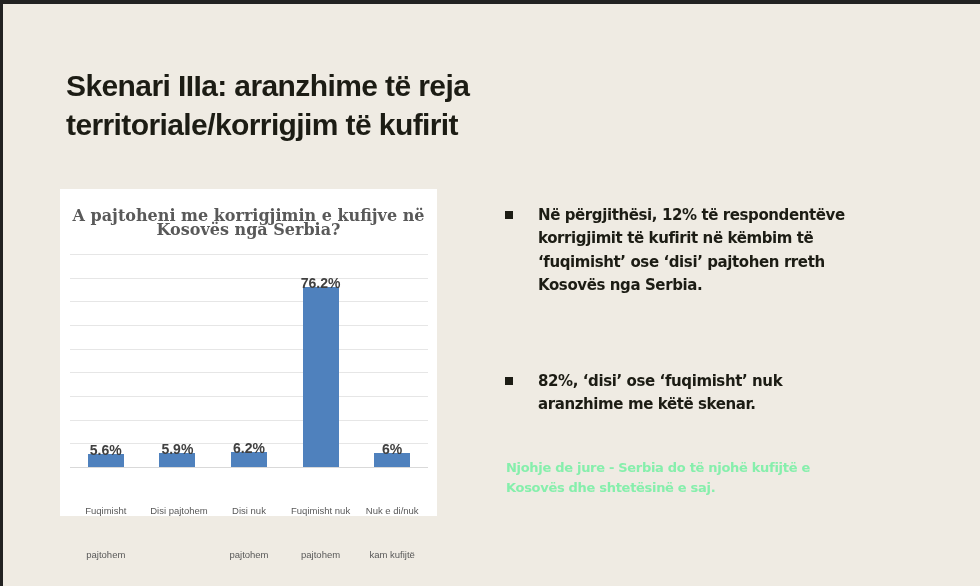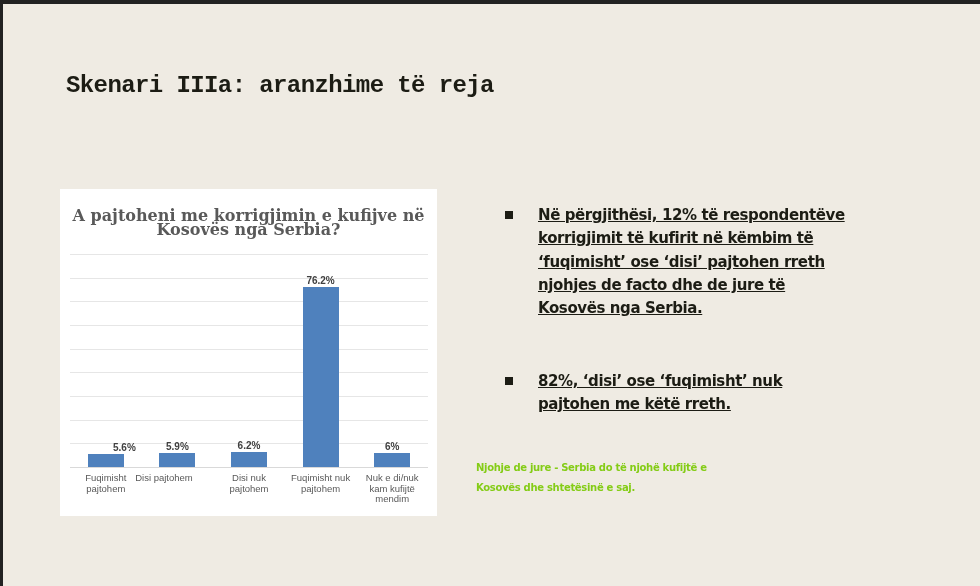--- a/index.html
+++ b/index.html
@@ -17,23 +17,23 @@
       position: absolute; left: 0; top: 0; width: 980px; height: 4px;
       background: #222222;
     }
     .leftbar {
       position: absolute; left: 0; top: 0; width: 3px; height: 586px;
       background: #222222;
     }
     .title {
       position: absolute; left: 66px; top: 66px;
       width: 560px;
-      font-family: Liberation Mono, monospace;
-      font-weight: bold;
-      font-size: 24px;
+      font-family: Liberation Sans, sans-serif;
+      font-weight: bold;
+      font-size: 30px;
       line-height: 39px;
       color: #1c1c14;
       letter-spacing: -0.6px;
     }
     .title span { display: block; }
 
     .chart-panel {
       position: absolute; left: 60px; top: 189px;
       width: 377px; height: 327px;
       background: #ffffff;
@@ -60,31 +60,31 @@
       position: absolute; left: 0; width: 358px; height: 1px;
       background: #d9d9d9;
     }
     .bar {
       position: absolute; width: 36px;
       background: #4f81bd;
     }
     .bar-label {
       position: absolute; width: 60px; text-align: center;
       font-family: "Liberation Sans", sans-serif;
-      font-size: 10px; font-weight: bold;
+      font-size: 14px; font-weight: bold;
       color: #404040;
     }
     .cat-label {
       position: absolute; width: 74px; text-align: center;
       font-family: "Liberation Sans", sans-serif;
       font-size: 9.5px;
       line-height: 10.5px;
       color: #595959;
     }
-    .cat-label span { display: block; }
+    .cat-label span { display: block; margin-top: 33px; }
 
     .bullets {
       position: absolute; left: 505px; top: 204px;
       width: 400px;
     }
     .bullet-item {
       position: absolute; left: 0; width: 400px;
     }
     .bullet-marker {
       position: absolute; left: 0; top: 7px;
@@ -94,78 +94,79 @@
     .bullet-text {
       position: absolute; left: 33px; top: 0;
       width: 360px;
       font-family: "DejaVu Sans", sans-serif;
       font-weight: bold;
       font-size: 15px;
       line-height: 23.3px;
       color: #1c1c14;
       letter-spacing: -0.4px;
     }
-    .bullet-text span { display: block; white-space: nowrap; text-decoration: underline; }
+    .bullet-text span { display: block; white-space: nowrap; }
     .note {
-      position: absolute; left: 476px; top: 458px;
+      position: absolute; left: 506px; top: 458px;
       width: 380px;
       font-family: "DejaVu Sans", sans-serif;
       font-weight: bold;
-      font-size: 10px;
+      font-size: 13px;
       line-height: 20px;
-      color: #84cc16;
+      color: #86efac;
       letter-spacing: -0.3px;
     }
     .note span { display: block; white-space: nowrap; }
   </style>
 </head>
 <body>
 
 <div class="topbar"></div>
 <div class="slide">
 </div>
 <div class="leftbar"></div>
 
 <div class="title">
   <span>Skenari IIIa: aranzhime të reja</span>
+  <span>territoriale/korrigjim të kufirit</span>
 </div>
 
 <div class="chart-panel">
   <div class="chart-title">
     <span>A pajtoheni me korrigjimin e kufijve në</span>
     <span>Kosovës nga Serbia?</span>
   </div>
   <div class="plot" id="plot">
       <div class="gridline" style="top: 189.333px;"></div>
       <div class="gridline" style="top: 165.667px;"></div>
       <div class="gridline" style="top: 142px;"></div>
       <div class="gridline" style="top: 118.333px;"></div>
       <div class="gridline" style="top: 94.6667px;"></div>
       <div class="gridline" style="top: 71px;"></div>
       <div class="gridline" style="top: 47.3333px;"></div>
       <div class="gridline" style="top: 23.6667px;"></div>
       <div class="gridline" style="top: 0px;"></div>
       <div class="baseline" style="top: 213px;"></div>
       <div class="bar" style="left: 17.8px; top: 199.747px; height: 13.2533px; background: rgb(79, 129, 189);"></div>
-      <div class="bar-label" style="left: 5.8px; top: 187.747px; text-align: right;">5.6%</div>
+      <div class="bar-label" style="left: 5.8px; top: 187.747px;">5.6%</div>
       <div class="bar" style="left: 89.4px; top: 199.037px; height: 13.9633px; background: rgb(79, 129, 189);"></div>
       <div class="bar-label" style="left: 77.4px; top: 187.037px;">5.9%</div>
       <div class="bar" style="left: 161px; top: 198.327px; height: 14.6733px; background: rgb(79, 129, 189);"></div>
       <div class="bar-label" style="left: 149px; top: 186.327px;">6.2%</div>
       <div class="bar" style="left: 232.6px; top: 32.66px; height: 180.34px; background: rgb(79, 129, 189);"></div>
       <div class="bar-label" style="left: 220.6px; top: 20.66px;">76.2%</div>
       <div class="bar" style="left: 304.2px; top: 198.8px; height: 14.2px; background: rgb(79, 129, 189);"></div>
       <div class="bar-label" style="left: 292.2px; top: 186.8px;">6%</div>
     </div>
   <div id="cat-labels">
       <div class="cat-label" style="left: 8.8px; top: 284px;">
         <span>Fuqimisht</span>
         <span>pajtohem</span>
       </div>
-      <div class="cat-label" style="left: 67px; top: 284px;">
+      <div class="cat-label" style="left: 82px; top: 284px;">
         <span>Disi pajtohem</span>
       </div>
       <div class="cat-label" style="left: 152px; top: 284px;">
         <span>Disi nuk</span>
         <span>pajtohem</span>
       </div>
       <div class="cat-label" style="left: 223.6px; top: 284px;">
         <span>Fuqimisht nuk</span>
         <span>pajtohem</span>
       </div>
@@ -177,29 +178,28 @@
     </div>
 </div>
 
 <div class="bullets">
   <div class="bullet-item" style="top:0px;">
     <div class="bullet-marker"></div>
     <div class="bullet-text">
       <span>Në përgjithësi, 12% të respondentëve</span>
       <span>korrigjimit të kufirit në këmbim të</span>
       <span>‘fuqimisht’ ose ‘disi’ pajtohen rreth</span>
-      <span>njohjes de facto dhe de jure të</span>
       <span>Kosovës nga Serbia.</span>
     </div>
   </div>
   <div class="bullet-item" style="top:166px;">
     <div class="bullet-marker"></div>
     <div class="bullet-text">
       <span>82%, ‘disi’ ose ‘fuqimisht’ nuk</span>
-      <span>pajtohen me këtë rreth.</span>
+      <span>aranzhime me këtë skenar.</span>
     </div>
   </div>
 </div>
 
 <div class="note">
   <span>Njohje de jure - Serbia do të njohë kufijtë e</span>
   <span>Kosovës dhe shtetësinë e saj.</span>
 </div>
 
 </body></html>

